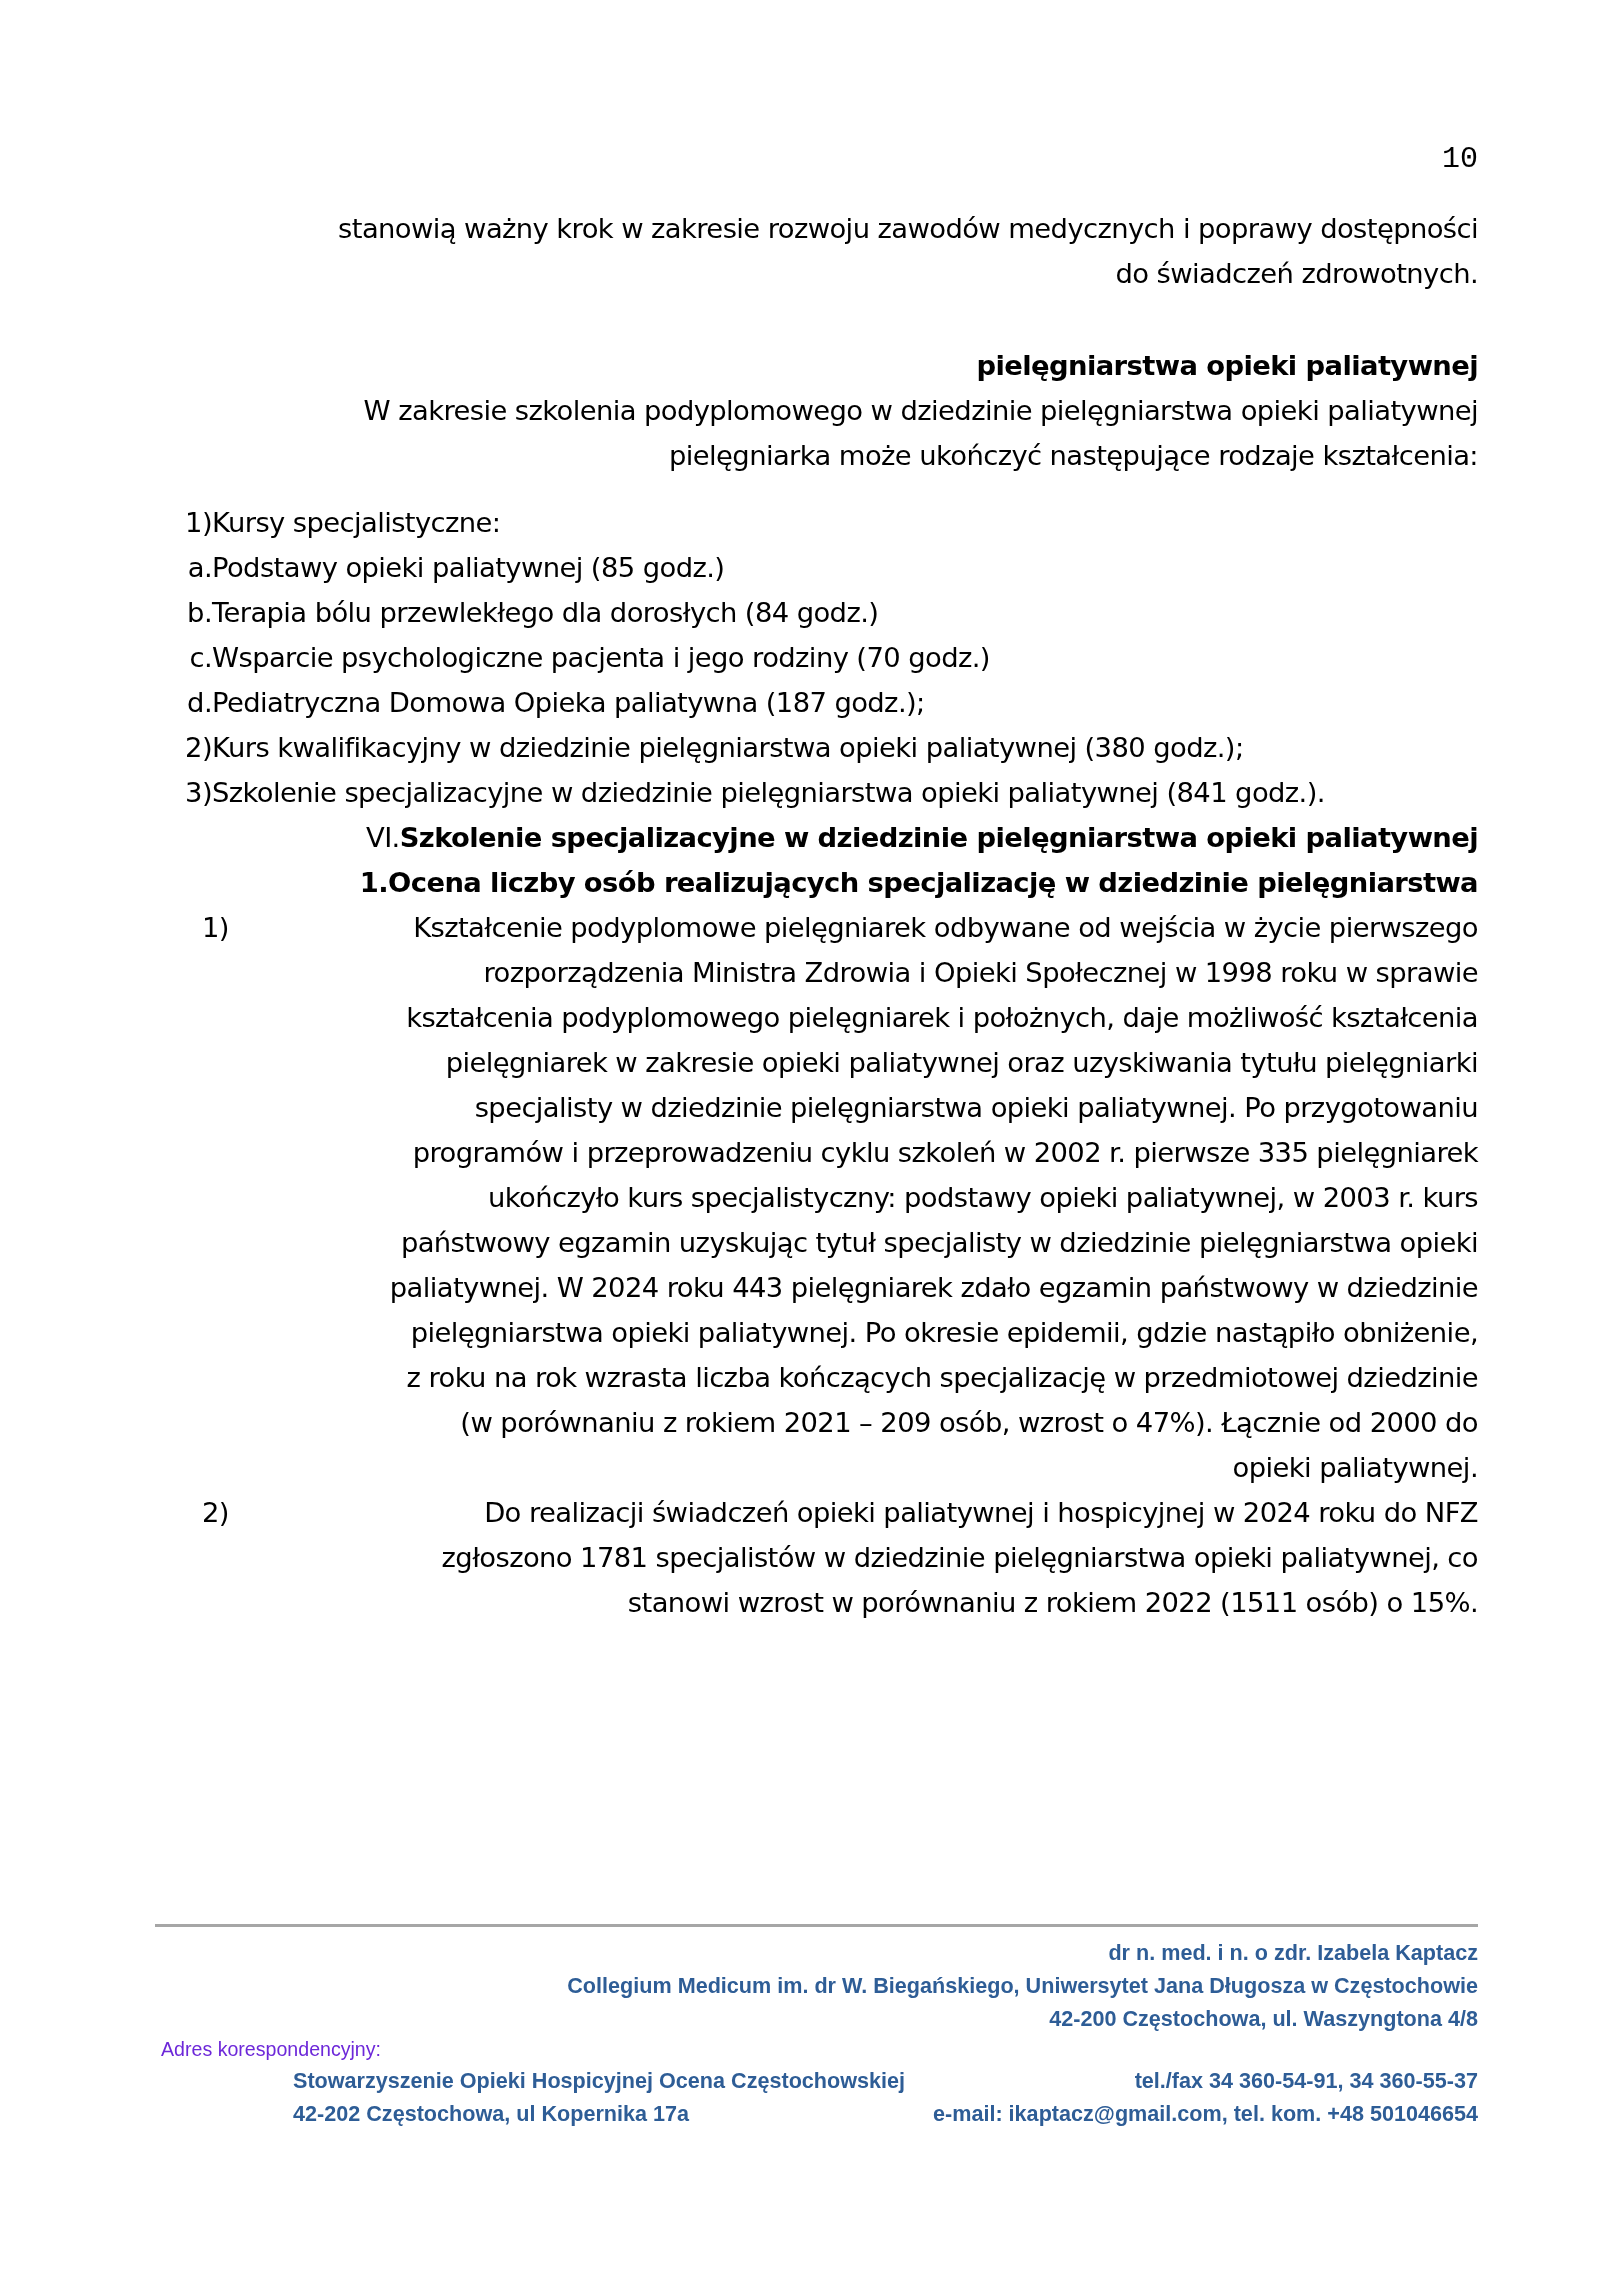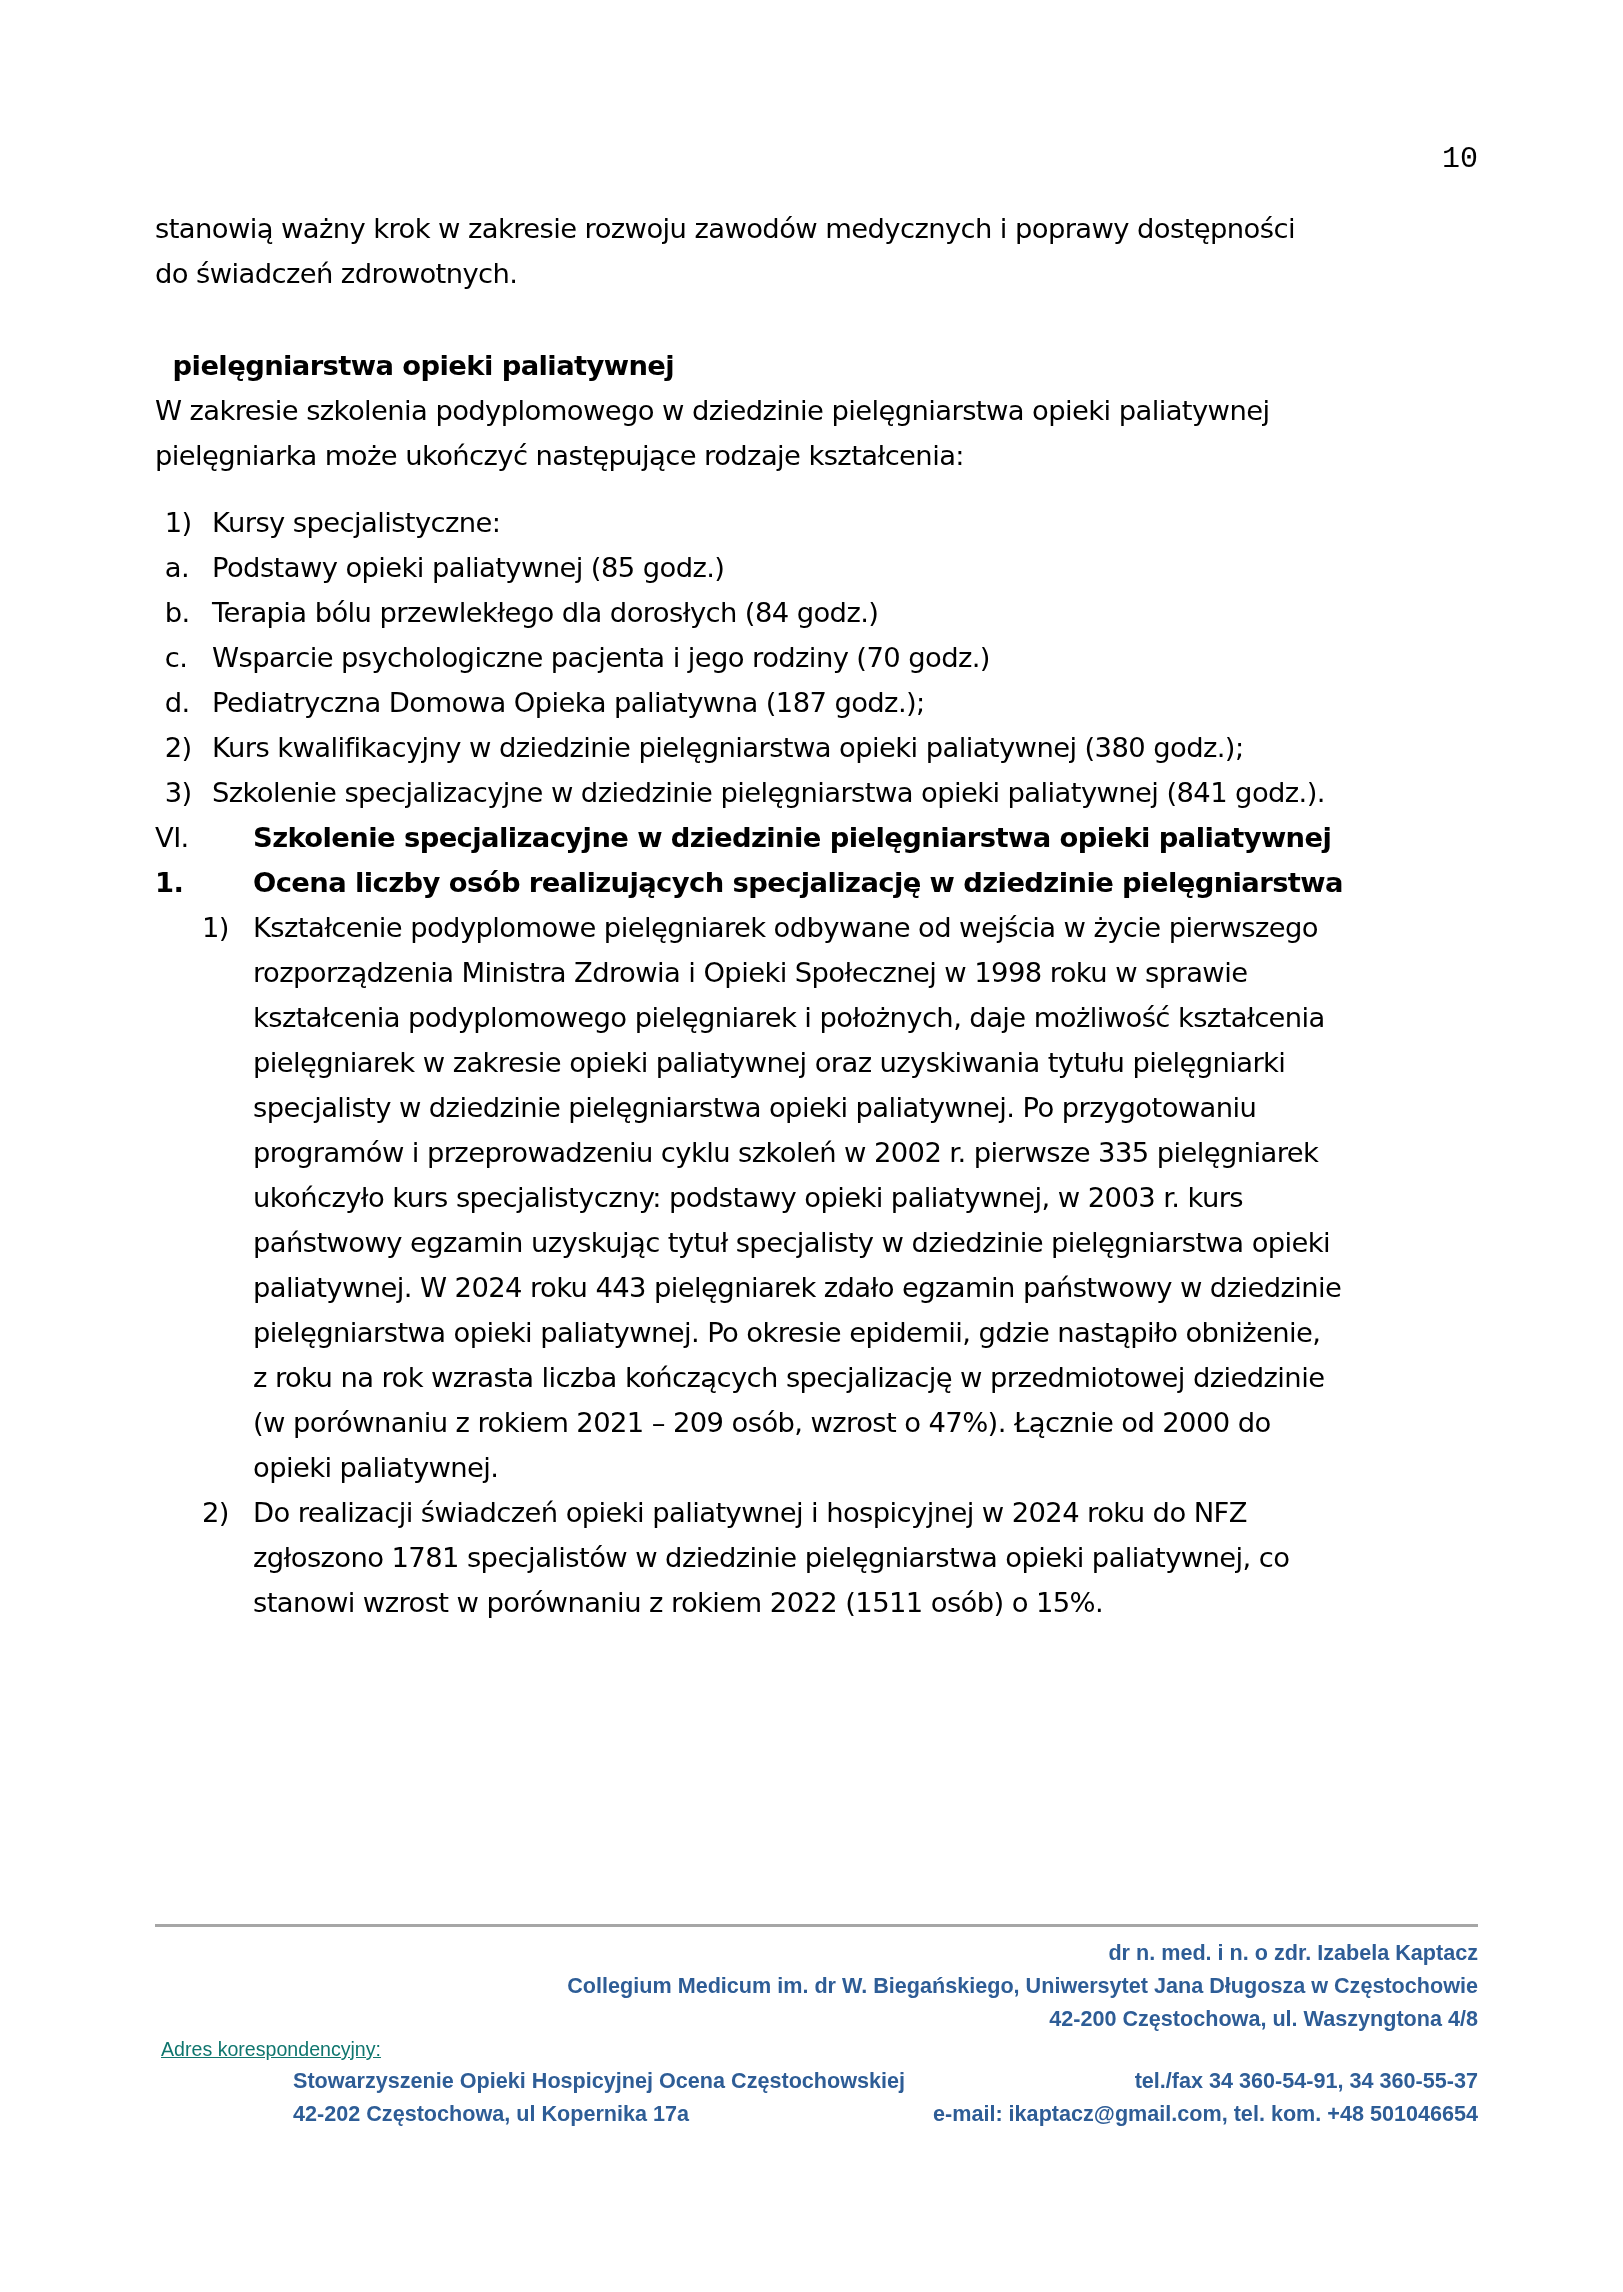--- a/index.html
+++ b/index.html
@@ -1,33 +1,33 @@
 <!DOCTYPE html>
 <html><head>
 <meta charset="utf-8">
 <style>
   html, body { margin: 0; padding: 0; background: #ffffff; }
   body { width: 1623px; height: 2293px; position: relative; overflow: hidden;
          font-family: "DejaVu Sans", sans-serif; color: #000; }
   .page-num { position: absolute; top: 142px; right: 145px; font-size: 30px; font-family: Liberation Mono, monospace; }
   .body-text { position: absolute; left: 155px; width: 1323px; font-size: 27.4px; line-height: 45px; letter-spacing: -0.6px; }
-  .line { white-space: nowrap; }
+  .line { white-space: nowrap; text-align: right; }
   .bold { font-weight: bold; }
   .roman { display: inline-block; width: 98px; font-weight: normal; }
   .num-bold { display: inline-block; width: 98px; }
   .cont { padding-left: 17.6px; }
   .li { display: flex; }
   .li .marker { width: 57px; padding-left: 9.8px; box-sizing: border-box; }
   .li2 { display: flex; padding-left: 47px; }
   .li2 .marker { width: 51px; }
   .li2 .content { flex: 1; }
   .footer-rule { position: absolute; left: 155px; right: 145px; top: 1924px; height: 2.9px; background: #a6a6a6; }
   .footer { position: absolute; left: 161px; right: 145px; font-family: "Liberation Sans", sans-serif; color: #2e5d96; font-weight: bold; font-size: 21.6px; }
   .fr { text-align: right; }
-  .grey { color: #0f766e; font-weight: normal; font-size: 19.6px; text-decoration: underline; }
+  .grey { color: #6d28d9; font-weight: normal; font-size: 19.6px; }
   .frow { display: flex; justify-content: space-between; padding-left: 132px; }
 </style>
 </head>
 <body>
 
 <div class="page-num">10</div>
 
 <div class="body-text" style="top:206px;">
   <div class="line">stanowią ważny krok w zakresie rozwoju zawodów medycznych i poprawy dostępności</div>
   <div class="line">do świadczeń zdrowotnych.</div>

